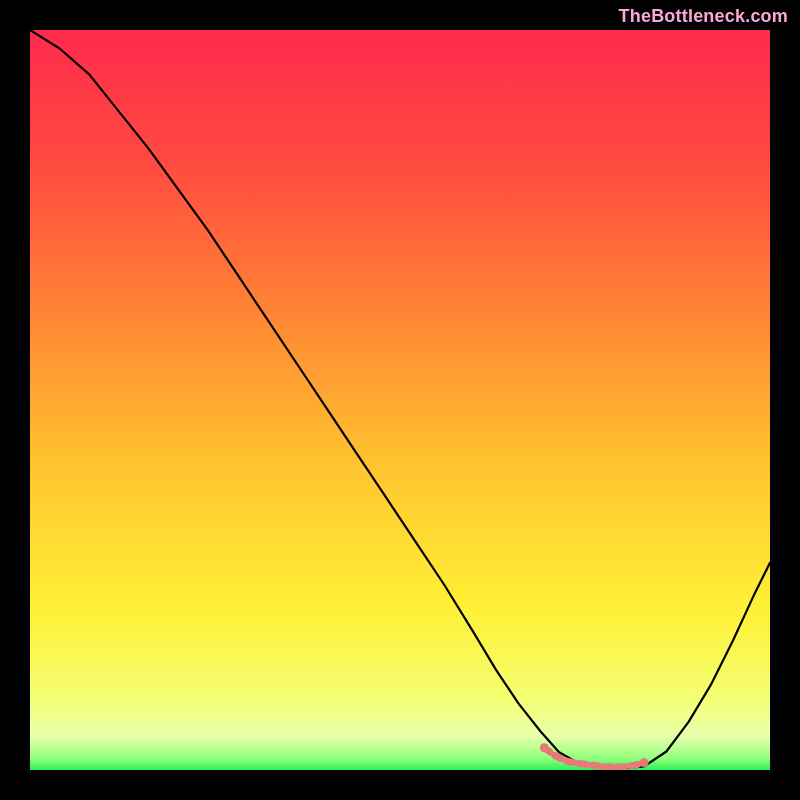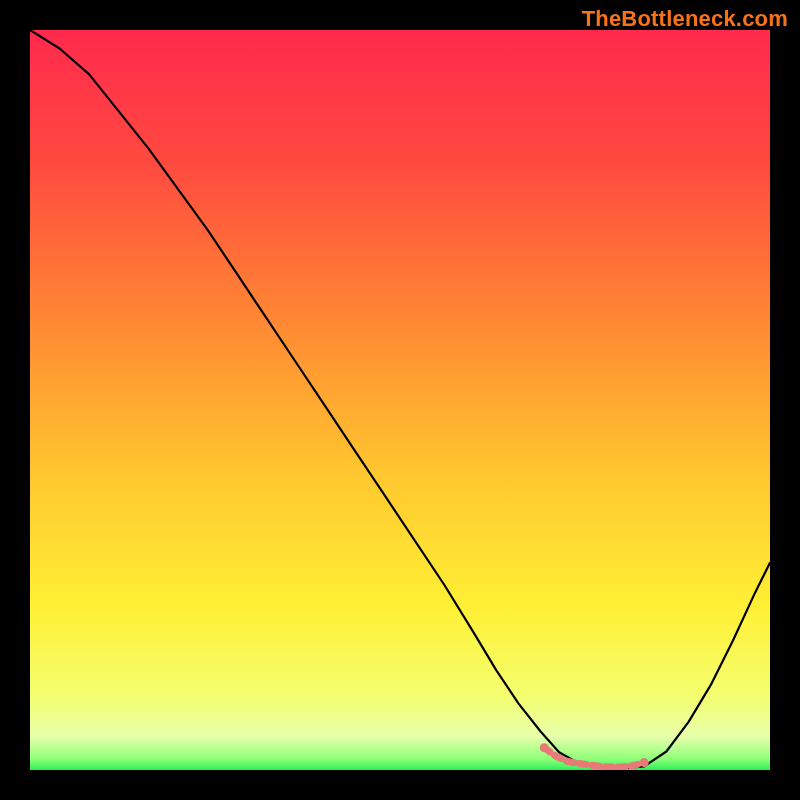--- a/index.html
+++ b/index.html
@@ -8,23 +8,23 @@
     width: 800px;
     height: 800px;
     background: #000;
     position: relative;
   }
   .watermark {
     position: absolute;
     top: 6px;
     right: 12px;
     font-family: Arial, sans-serif;
-    font-size: 22px;
+    font-size: 18px;
     font-weight: bold;
-    color: #f97316;
+    color: #f9a8d4;
     letter-spacing: 0.2px;
   }
   .plot-area {
     position: absolute;
     left: 30px;
     top: 30px;
     width: 740px;
     height: 740px;
   }
   .plot-area svg {

